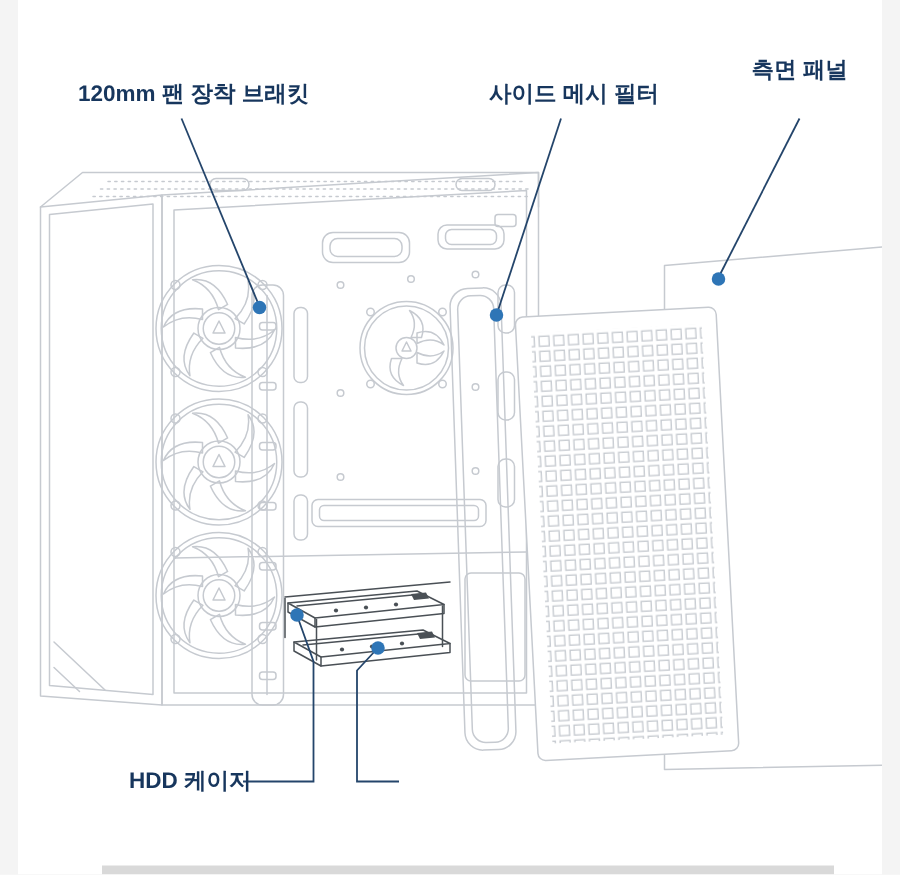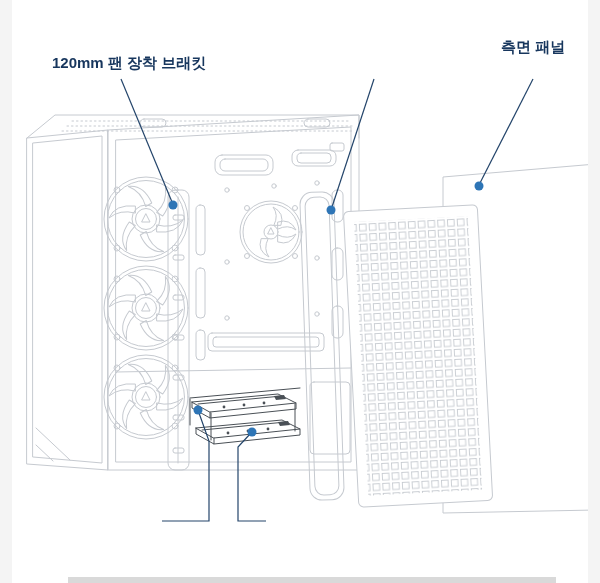--- a/index.html
+++ b/index.html
@@ -214,19 +214,21 @@
       <circle class="dot" cx="161" cy="205" r="4.5"></circle>
       <circle class="dot" cx="319" cy="210" r="4.5"></circle>
       <circle class="dot" cx="467" cy="186" r="4.5"></circle>
       <circle class="dot" cx="186" cy="410" r="4.5"></circle>
       <circle class="dot" cx="240" cy="432" r="4.5"></circle>
     </g>
   </svg>
 
   <div class="lbl" style="left:40px;top:54px">120mm 팬 장착 브래킷</div>
 
+  <div class="lbl" style="left:314px;top:54px">사이드 메시 필터</div>
 
   <div class="lbl" style="left:489px;top:38px">측면 패널</div>
 
+  <div class="lbl" style="left:74px;top:512px">HDD 케이지</div>
 
 
   <div class="bottom-bar"></div>
 </div>
 
 </body></html>

